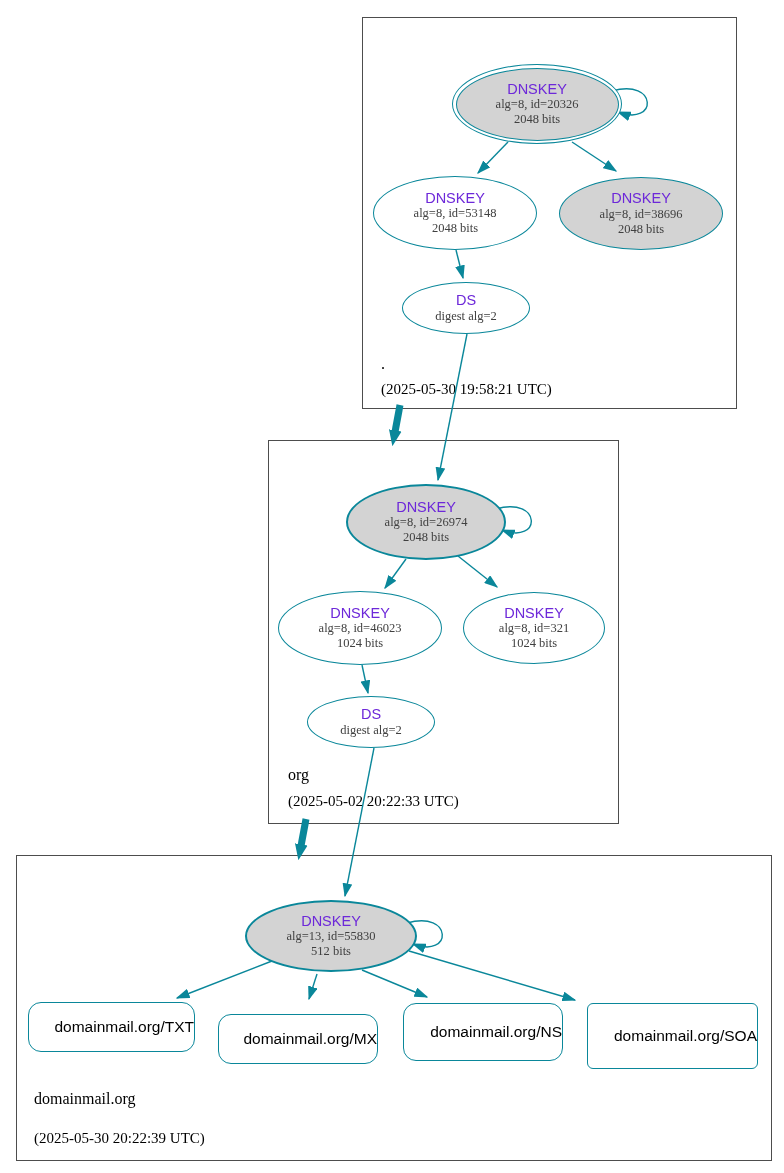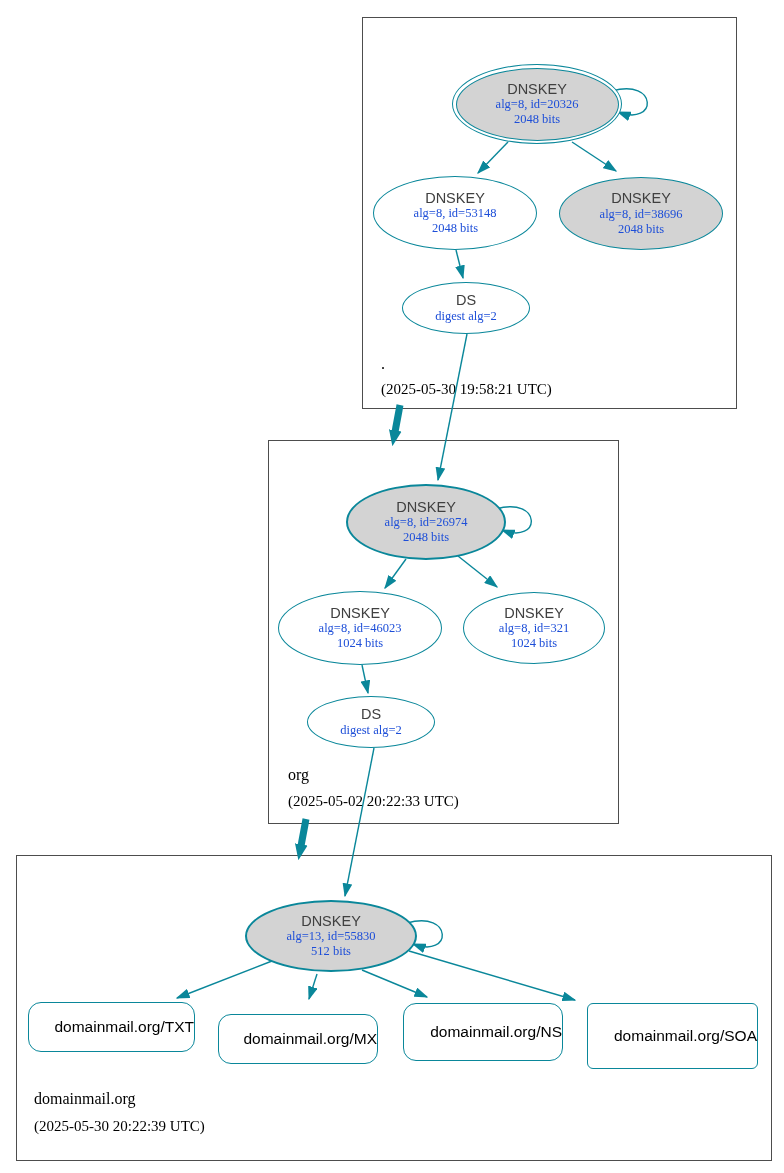--- a/index.html
+++ b/index.html
@@ -21,22 +21,22 @@
   .dbl-outer{
     position:absolute;z-index:3;border-radius:50%;border:1.6px solid #0a879a;
     background:#ffffff;box-sizing:border-box;
   }
   .dbl-inner{
     position:absolute;left:2.5px;top:2.5px;right:2.5px;bottom:2.5px;
     border-radius:50%;border:1.6px solid #0a879a;background:#d3d3d3;
     display:flex;flex-direction:column;align-items:center;justify-content:center;
     text-align:center;box-sizing:border-box;
   }
-  .ntitle{font-family:"Liberation Sans",sans-serif;font-size:14.5px;color:#404040;line-height:1.15;}
-  .nattr{font-family:"Liberation Serif",serif;font-size:12.5px;color:#1d4ed8;line-height:1.2;}
+  .ntitle{font-family:"Liberation Sans",sans-serif;font-size:14.5px;color:#6d28d9;line-height:1.15;}
+  .nattr{font-family:"Liberation Serif",serif;font-size:12.5px;color:#404040;line-height:1.2;}
   .rrset{
     position:absolute;z-index:3;border:1.6px solid #0a879a;border-radius:13px;
     background:#ffffff;display:flex;align-items:center;justify-content:flex-end;
     font-family:"Liberation Sans",sans-serif;font-size:15.5px;color:#000;box-sizing:border-box;
   }
   .zone-name{
     position:absolute;font-family:"Liberation Serif",serif;font-size:16px;color:#000;z-index:2;
   }
   .zone-ts{
     position:absolute;font-family:"Liberation Serif",serif;font-size:15px;color:#000;z-index:2;
@@ -52,21 +52,21 @@
     <div class="zone-ts" style="left:18px;top:363px;">(2025-05-30 19:58:21 UTC)</div>
   </div>
 
   <div class="zone-box" style="left:268px;top:440px;width:349px;height:382px;">
     <div class="zone-name" style="left:19px;top:325px;">org</div>
     <div class="zone-ts" style="left:19px;top:352px;">(2025-05-02 20:22:33 UTC)</div>
   </div>
 
   <div class="zone-box" style="left:16px;top:855px;width:754px;height:304px;">
     <div class="zone-name" style="left:17px;top:234px;">domainmail.org</div>
-    <div class="zone-ts" style="left:17px;top:262px;text-align:center;">(2025-05-30 20:22:39 UTC)</div>
+    <div class="zone-ts" style="left:17px;top:274px;text-align:center;">(2025-05-30 20:22:39 UTC)</div>
   </div>
 
   <svg id="edges" width="784" height="1173" viewBox="0 0 784 1173">
     <defs>
       <marker id="arr" viewBox="0 0 10 7" refX="9" refY="3.5" markerWidth="10" markerHeight="7" orient="auto" markerUnits="strokeWidth">
         <path d="M0,0 L10,3.5 L0,7 Z" fill="#0a879a"></path>
       </marker>
       <marker id="bigarr" viewBox="0 0 10 8" refX="1" refY="4" markerWidth="16" markerHeight="13" orient="auto" markerUnits="userSpaceOnUse">
         <path d="M0,0 L10,4 L0,8 Z" fill="#0a879a"></path>
       </marker>

